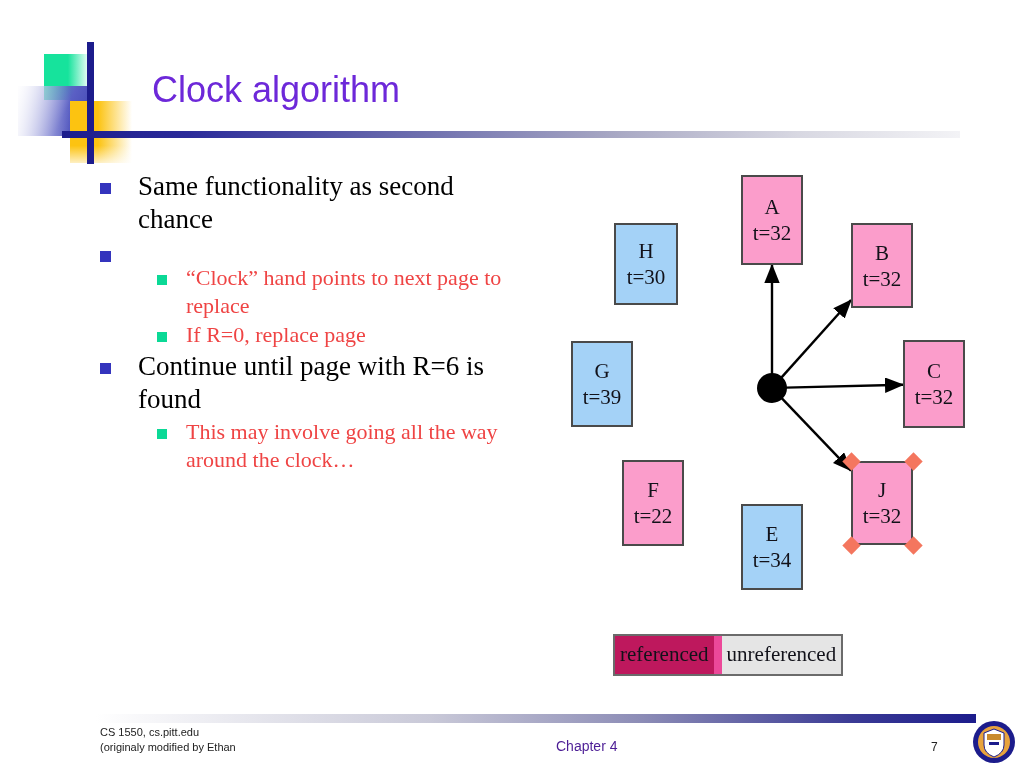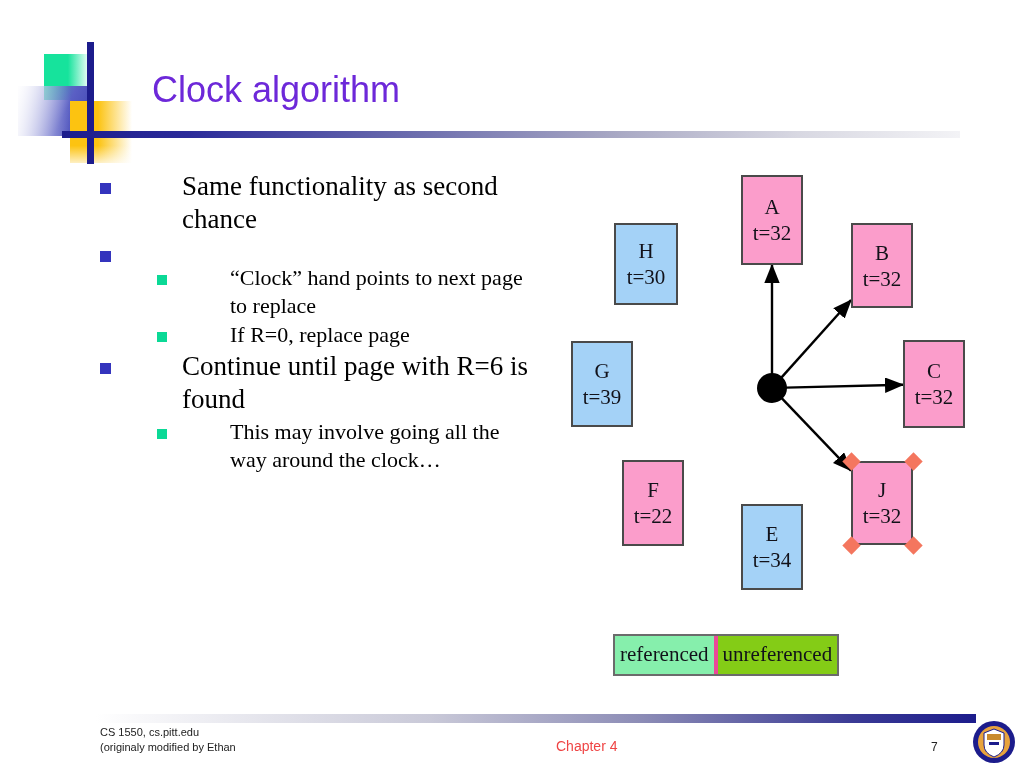--- a/index.html
+++ b/index.html
@@ -73,21 +73,20 @@
 
   
   .bullets {
     position: absolute;
     left: 100px; top: 170px;
     width: 440px;
   }
   .b-row {
     display: flex;
     align-items: flex-start;
-    gap: 44px;
   }
   .b-l1 { margin-bottom: 2px; }
   .b-l2 { margin-bottom: 1px; margin-left: 57px; }
 
   .mark1 {
     width: 11px; height: 11px;
     background: #3434bd;
     flex: 0 0 auto;
     margin-top: 13px;
     margin-right: 27px;
@@ -101,21 +100,21 @@
   }
   .txt1 {
     font-size: 27px;
     line-height: 33px;
     color: #000000;
     max-width: 350px;
   }
   .txt2 {
     font-size: 22px;
     line-height: 28px;
-    color: #000000;
+    color: #ef4444;
     max-width: 350px;
   }
 
   
   .diagram {
     position: absolute;
     left: 560px; top: 165px;
     width: 440px; height: 440px;
   }
   .node {
@@ -162,22 +161,22 @@
     border: 2px solid #6b6b6b;
     box-sizing: border-box;
   }
   .legend-cell {
     font-size: 21px;
     line-height: 21px;
     padding: 8px 5px 9px 5px;
     color: #12121a;
     text-align: center;
   }
-  .legend-ref   { background: #86efac; }
-  .legend-unref { background: #84cc16; border-left: 4px solid #ec4899; }
+  .legend-ref   { background: #be185d; }
+  .legend-unref { background: #e5e5e5; border-left: 8px solid #ec4899; }
 
   
   .footer-rule {
     position: absolute;
     left: 96px; top: 714px;
     width: 880px; height: 9px;
     background: linear-gradient(to right, #ffffff 0%, #eeeef3 12%, #c9c9d8 38%, #8c8cb6 62%, #3a3a95 86%, #1c1c8c 100%);
   }
   .footer-left {
     position: absolute;
@@ -185,21 +184,21 @@
     font-family: "Liberation Sans", "DejaVu Sans", sans-serif;
     font-size: 11px;
     line-height: 15px;
     color: #222222;
   }
   .footer-center {
     position: absolute;
     left: 556px; top: 738px;
     font-family: "Liberation Sans", "DejaVu Sans", sans-serif;
     font-size: 14px;
-    color: #ef4444;
+    color: #4c1d95;
   }
   .footer-page {
     position: absolute;
     left: 931px; top: 740px;
     font-family: "Liberation Sans", "DejaVu Sans", sans-serif;
     font-size: 12px;
     color: #222222;
   }
   .pitt-seal {
     position: absolute;

